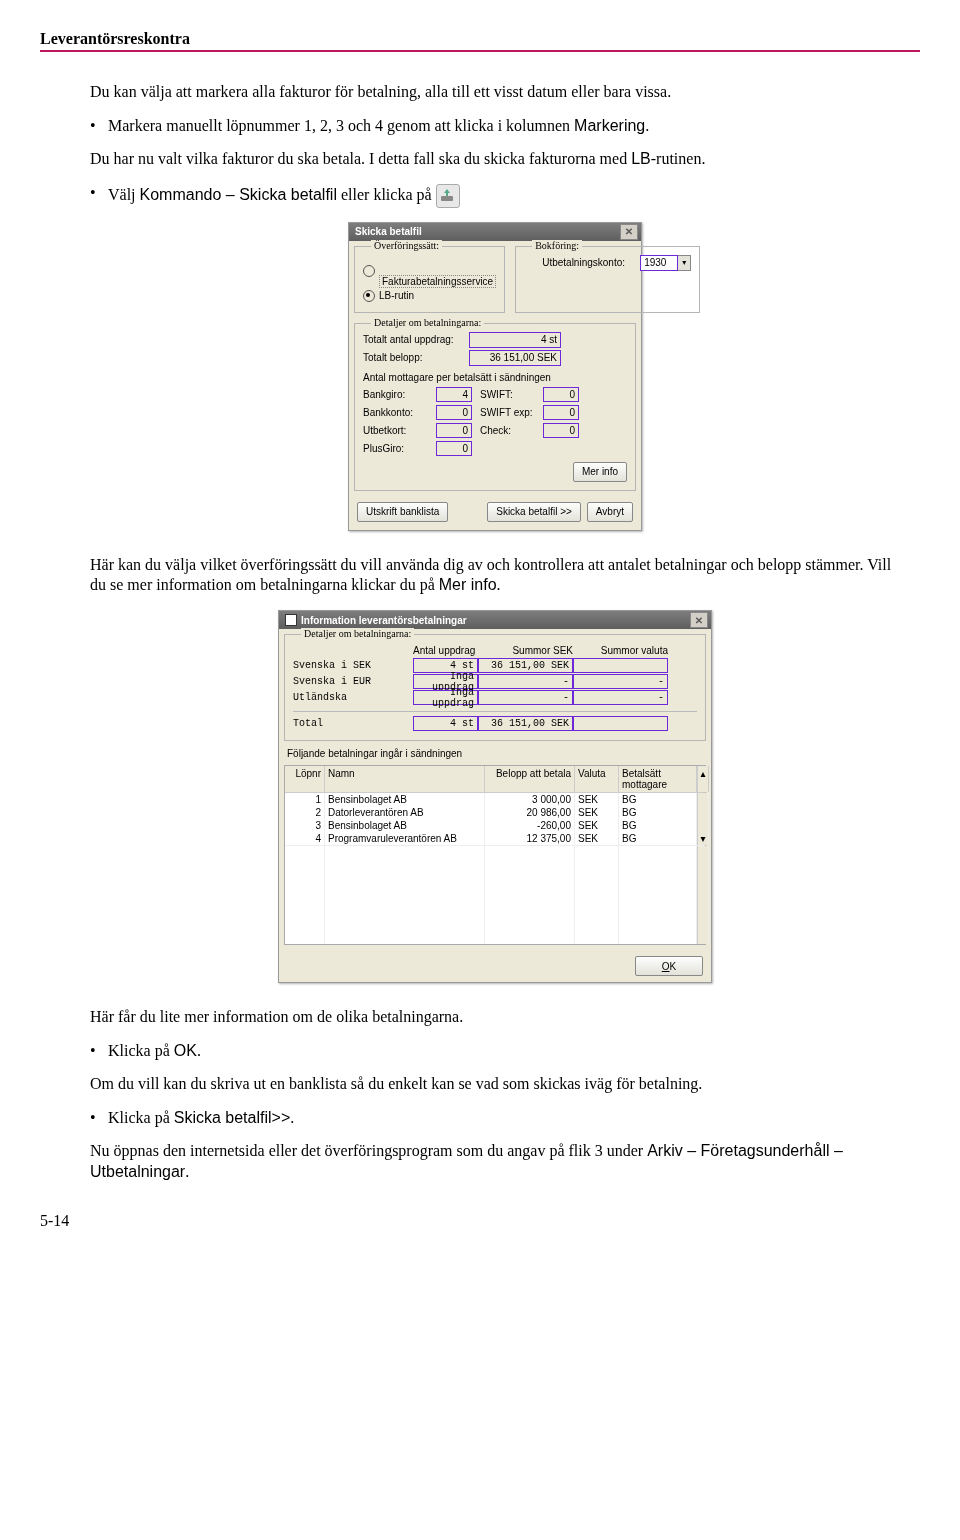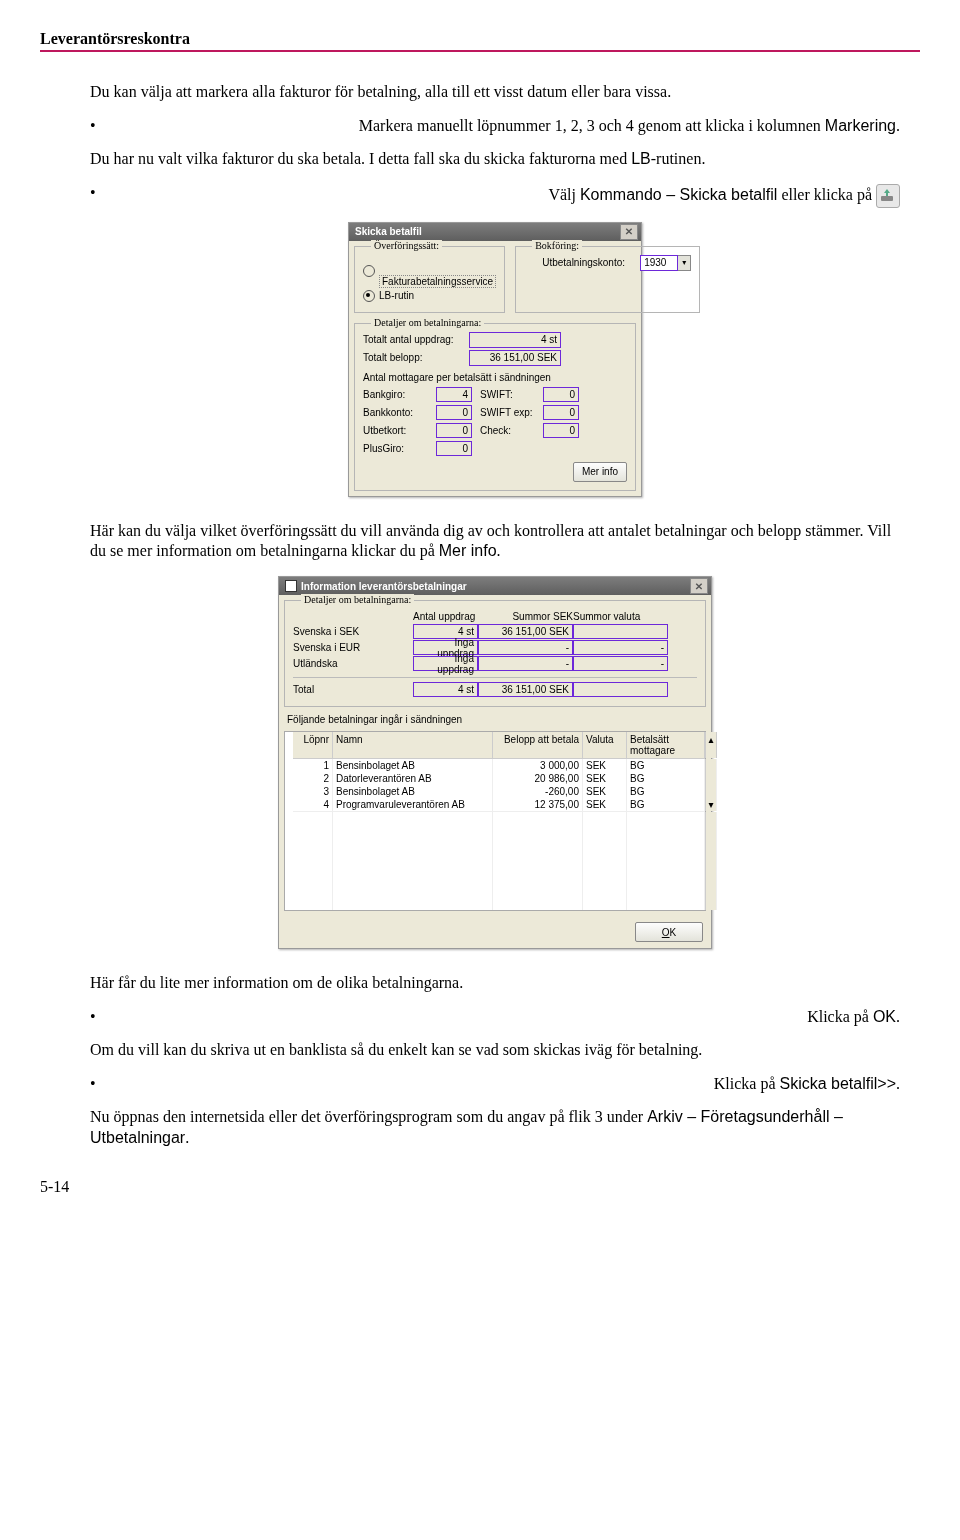--- a/index.html
+++ b/index.html
@@ -17,21 +17,21 @@
     font-size: 16px;
     border-bottom: 2px solid #be185d;
     padding-bottom: 2px;
     margin-bottom: 30px;
   }
   .content {
     margin-left: 50px;
     margin-right: 20px;
   }
   p { margin: 10px 0 14px 0; line-height: 1.3; }
-  .bullet { margin: 6px 0 14px 0; padding-left: 18px; position: relative; text-align: right; }
+  .bullet { margin: 6px 0 14px 0; padding-left: 18px; position: relative; }
   .bullet::before { content: "•"; position: absolute; left: 0; }
   .sans { font-family: Arial, Helvetica, sans-serif; }
   .inline-icon {
     display: inline-block;
     width: 22px; height: 22px;
     vertical-align: middle;
     background: #e8e8e8;
     border: 1px solid #aaa;
     border-radius: 3px;
     position: relative;
@@ -108,28 +108,27 @@
   .combo .arrow { width:12px; height:14px; border:1px solid #888; border-left:none; background:#e3e3da; display:flex; align-items:center; justify-content:center; font-size:8px;}
 
   
   .dialog1 { width: 292px; }
   .grid-counts { display:grid; grid-template-columns: 65px 36px 55px 36px; gap:3px 8px; align-items:center; margin-top:4px;}
   .grid-counts .val-box{ height:13px; }
 
   
   .dialog2 { width: 432px; }
   .tbl-head { display:grid; grid-template-columns: 120px 65px 95px 95px; font-size:10px; margin:4px 0 2px 0;}
-  .tbl-row { display:grid; grid-template-columns: 120px 65px 95px 95px; align-items:center; margin:1px 0;}
+  .tbl-row { display:grid; grid-template-columns: 120px 65px 95px 95px; align-items:center; margin:1px 0;font-family:Liberation Mono, monospace;}
   .tbl-row .val-box{ height:13px; }
   .listtable {
     border: 1px solid #aaa;
     background:#fff;
     margin: 4px 5px 5px 5px;
     font-size:10px;
-    padding-left:8px;
   }
   .listtable .lh { display:grid; grid-template-columns: 40px 160px 90px 44px 78px 12px; background:#ece9d8; border-bottom:1px solid #ccc;}
   .listtable .lh > div { border-right:1px solid #ccc; padding:2px 3px; }
   .listtable .lr { display:grid; grid-template-columns: 40px 160px 90px 44px 78px 12px; }
   .listtable .lr > div { padding:1px 3px; border-right:1px solid #eee; }
   .listtable .scrollcol{ background:#ece9d8; border-left:1px solid #ccc; display:flex; align-items:flex-start; justify-content:center;}
   .listtable .scrollcol.bot{ align-items:flex-end;}
   .listtable .empty { height: 98px; border-top:1px solid #eee; display:grid; grid-template-columns: 40px 160px 90px 44px 78px 12px;}
   .listtable .empty > div{ border-right:1px solid #eee;}
   .right { text-align:right; }
@@ -220,20 +219,27 @@
         <span>PlusGiro:</span>
           <span class="val-box ro right">0</span>
         <span></span>
           <span></span>
       </div>
       <div style="display:flex; justify-content:flex-end; margin-top:6px;">
         <span class="btn">Mer info</span>
       </div>
     </div>
 
+    <div style="display:flex; justify-content:space-between; padding:6px 8px 8px 8px; gap:6px;">
+      <span class="btn">Utskrift banklista</span>
+      <div style="display:flex; gap:6px;">
+        <span class="btn">Skicka betalfil &gt;&gt;</span>
+        <span class="btn">Avbryt</span>
+      </div>
+    </div>
   </div>
 
   <p>
     <span>Här kan du välja vilket överföringssätt du vill använda dig av och kontrollera att antalet betalningar och belopp stämmer. Vill du se mer information om betalningarna klickar du på </span><span class="sans">Mer info</span><span>.</span>
   </p>
 
   <div class="dialog dialog2">
     <div class="titlebar">
       <span style="display:flex;align-items:center;gap:4px;">
         <span style="width:10px;height:10px;background:#fff;border:1px solid #333;"></span>
@@ -241,21 +247,21 @@
       </span>
       <span class="close">✕</span>
     </div>
 
     <div class="fieldset">
       <div class="legend">Detaljer om betalningarna:</div>
       <div class="tbl-head">
         <span></span>
         <span>Antal uppdrag</span>
         <span style="text-align:right;">Summor SEK</span>
-        <span style="">Summor valuta</span>
+        <span style="text-align:right;">Summor valuta</span>
       </div>
       <div class="tbl-row">
         <span>Svenska i SEK</span>
         <span class="val-box ro right">4 st</span>
         <span class="val-box ro right">36 151,00 SEK</span>
         <span class="val-box ro right"></span>
       </div>
       <div class="tbl-row">
         <span>Svenska i EUR</span>
         <span class="val-box ro right">Inga uppdrag</span>

